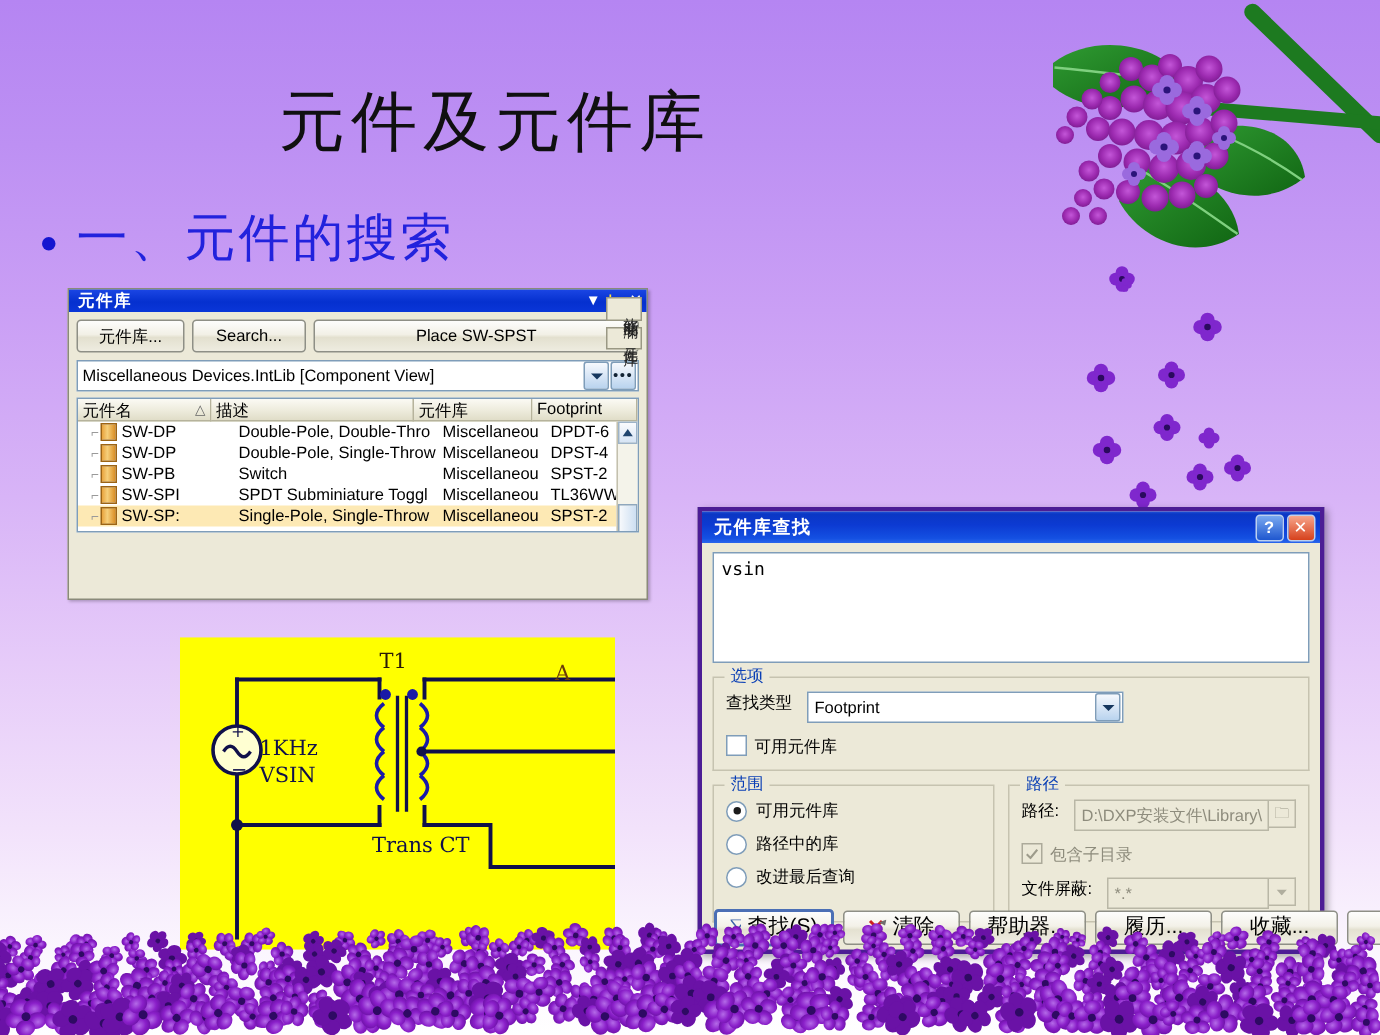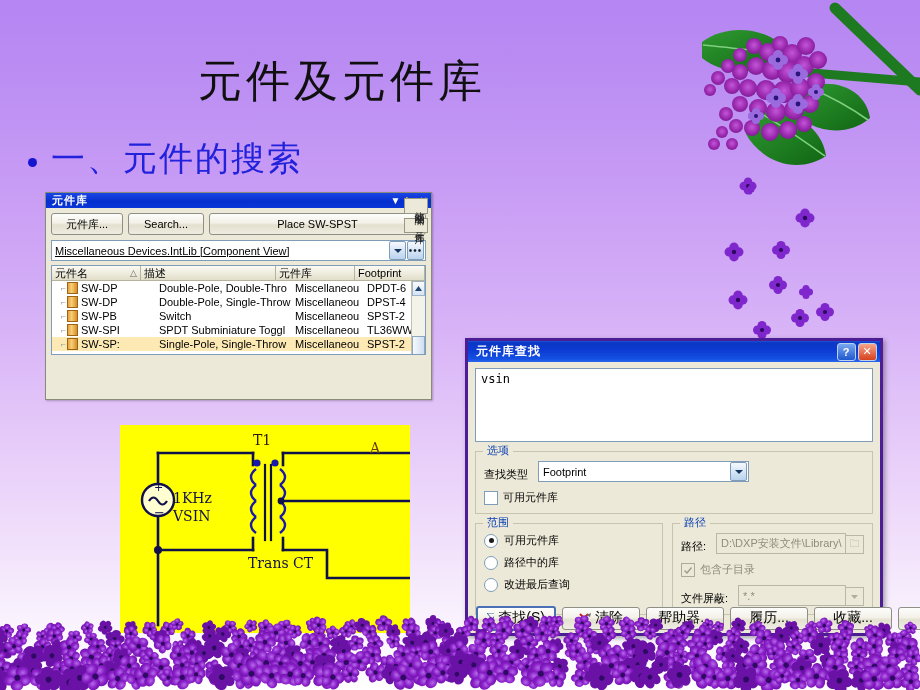--- a/index.html
+++ b/index.html
@@ -11,21 +11,21 @@
   }
 
   
   .flower-art{position:absolute;right:0;top:0;width:240px;height:340px;pointer-events:none;}
 
   
   .flower-band{position:absolute;left:0;bottom:0;width:920px;height:78px;overflow:hidden;pointer-events:none;}
 
   
   .slide-title{
-    position:absolute;left:12px;top:52px;width:660px;text-align:center;
+    position:absolute;left:0;top:52px;width:660px;text-align:center;
     font-family:"DejaVu Serif","Liberation Serif",serif;
     font-size:44px;color:#101010;letter-spacing:4px;font-weight:400;
   }
   .bullet-row{position:absolute;left:28px;top:136px;display:flex;align-items:flex-start;gap:14px;}
   .bullet-dot{width:9px;height:9px;border-radius:50%;background:#1515d0;margin-top:22px;flex:0 0 auto;}
   .bullet-text{
     font-family:"DejaVu Serif","Liberation Serif",serif;
     font-size:34px;color:#2222dd;letter-spacing:2px;
   }
 
@@ -52,21 +52,21 @@
     display:flex;align-items:center;justify-content:center;
     font-size:11px;color:#000;cursor:pointer;padding:0 6px;white-space:nowrap;
   }
   .xpbtn.b1{width:58px;}
   .xpbtn.b2{width:62px;}
   .xpbtn.b3{flex:1;}
   .combo{
     height:19px;background:#fff;border:1px solid #7f9db9;display:flex;align-items:center;
     margin-bottom:4px;padding-left:3px;font-size:11px;position:relative;
   }
-  .combo .val{flex:1;overflow:hidden;white-space:nowrap;text-decoration:underline;}
+  .combo .val{flex:1;overflow:hidden;white-space:nowrap;}
   .arrow-btn{
     width:15px;height:17px;margin:0 1px;flex:0 0 auto;
     background:linear-gradient(180deg,#f6f9fd 0%,#d8e6f6 50%,#b9d3ee 100%);
     border:1px solid #7f9db9;border-radius:2px;
     display:flex;align-items:center;justify-content:center;cursor:pointer;
   }
   .dots-btn{
     width:15px;height:17px;margin-right:1px;flex:0 0 auto;
     background:linear-gradient(180deg,#f6f9fd 0%,#d8e6f6 50%,#b9d3ee 100%);
     border:1px solid #7f9db9;border-radius:2px;
@@ -134,21 +134,21 @@
   .tbtn.close{background:linear-gradient(180deg,#f7a58b,#d6411c);}
   .dlg-body{padding:6px 7px;}
   .query-box{
     height:66px;background:#fff;border:1px solid #7f9db9;
     font-family:"DejaVu Sans Mono","Liberation Mono",monospace;font-size:12px;
     padding:3px 5px;color:#000;margin-bottom:6px;
   }
   .grp{border:1px solid #c6c3b0;border-top:none;position:relative;padding:10px 8px 8px;margin-top:9px;}
   .grp::before{content:"";position:absolute;left:0;right:0;top:0;border-top:1px solid #c6c3b0;}
   .grp-label{position:absolute;left:7px;top:-8px;background:#ece9d8;padding:0 4px;color:#0a3fb5;font-size:11px;}
-  .row{display:flex;align-items:flex-end;margin-bottom:8px;}
+  .row{display:flex;align-items:flex-start;margin-bottom:8px;}
   .lbl{margin-right:10px;white-space:nowrap;}
   .sel-box{
     height:19px;background:#fff;border:1px solid #7f9db9;display:flex;align-items:center;
     padding-left:4px;font-size:11px;width:205px;
   }
   .sel-box .val{flex:1;}
   .chk{width:12px;height:12px;border:1px solid #7f9db9;background:#fff;margin-right:5px;flex:0 0 auto;}
   .chk.dis{background:#ece9d8;border-color:#acaa9a;display:flex;align-items:center;justify-content:center;}
   .chk.dis svg{display:block;}
   .radio{width:12px;height:12px;border-radius:50%;border:1px solid #7f9db9;background:#fff;margin-right:6px;flex:0 0 auto;

